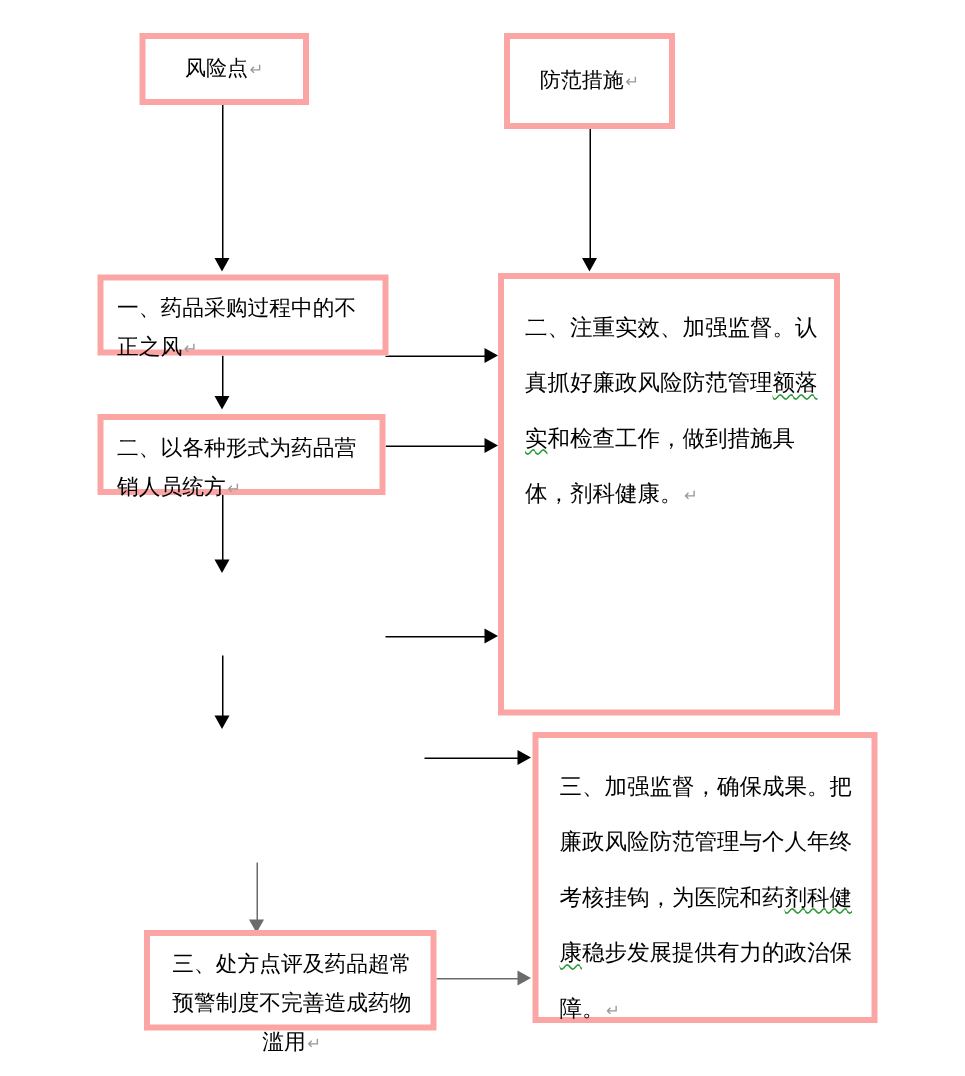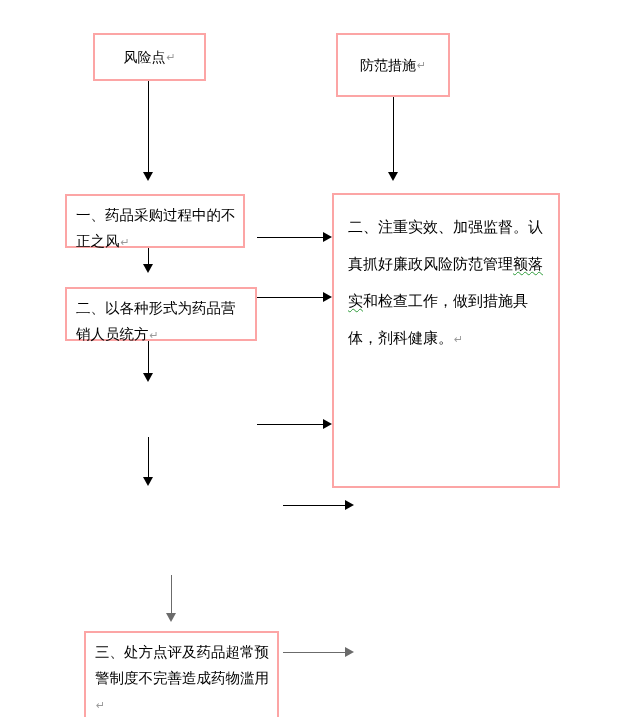--- a/index.html
+++ b/index.html
@@ -11,25 +11,24 @@
   #canvas{
     position:relative;
     width:643px;
     height:717px;
     background:#ffffff;
     overflow:hidden;
   }
   .box{
     position:absolute;
     box-sizing:border-box;
-    border:2px solid #fca5a5;
+    border:4px solid #fca5a5;
     background:#ffffff;
     color:#000000;
     z-index:3;
-    margin-top:11px;
   }
   .box .txt{
     display:block;
     font-size:14px;
     line-height:25px;
     letter-spacing:0px;
     color:#000000;
     white-space:normal;
     word-break:break-all;
   }
@@ -147,32 +146,35 @@
   <div class="box hdr" style="left:93px;top:22px;width:113px;height:48px;">
     <span class="txt">风险点</span>
       <span class="pm">↵</span>
   </div>
 
   <div class="box hdr" style="left:336px;top:22px;width:114px;height:64px;">
     <span class="txt">防范措施</span>
       <span class="pm">↵</span>
   </div>
 
-  <div class="box risk" style="left:65px;top:183px;width:180px;height:54px;">
+  <div class="box risk" style="left:65px;top:183px;width:194px;height:54px;">
     <span class="txt"><span>一、药品采购过程中的不正之风</span><span class="pm">↵</span></span>
   </div>
 
   <div class="box risk" style="left:65px;top:276px;width:192px;height:54px;">
     <span class="txt"><span>二、以各种形式为药品营销人员统方</span><span class="pm">↵</span></span>
   </div>
 
 
 
-  <div class="box risk" style="left:84px;top:620px;width:195px;height:88px;">
+  <div class="box risk" style="left:96px;top:620px;width:195px;height:67px;text-align:center;">
     <span class="txt"><span>三、处方点评及药品超常预警制度不完善造成药物滥用</span><span class="pm">↵</span></span>
   </div>
 
   <div class="box measure" style="left:332px;top:182px;width:228px;height:295px;">
     <span class="txt"><span>二、注重实效、加强监督。认真抓好廉政风险防范管理</span><span class="sq-green">额落实</span><span>和检查工作，做到措施具体，剂科健康。</span><span class="pm">↵</span></span>
   </div>
 
+  <div class="box measure" style="left:355px;top:488px;width:230px;height:194px;">
+    <span class="txt"><span>三、加强监督，确保成果。把廉政风险防范管理与个人年终考核挂钩，为医院和药</span><span class="sq-green">剂科健康</span><span>稳步发展提供有力的政治保障。</span><span class="pm">↵</span></span>
+  </div>
 
 </div>
 
 </body></html>

